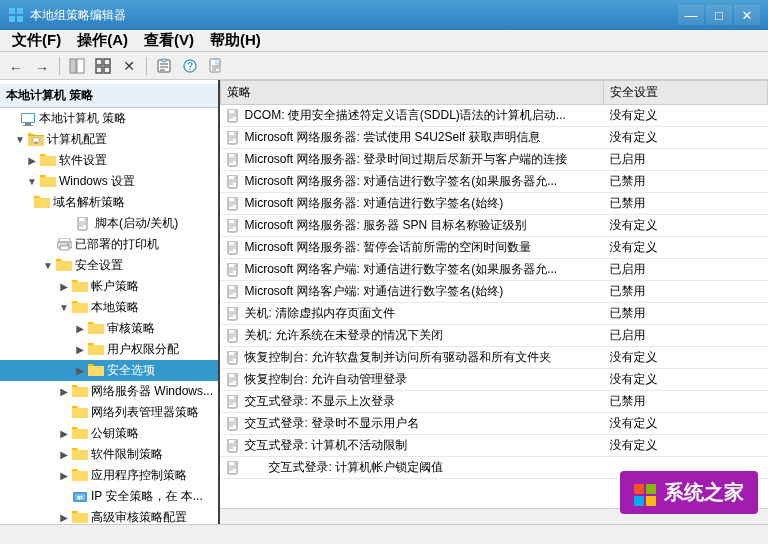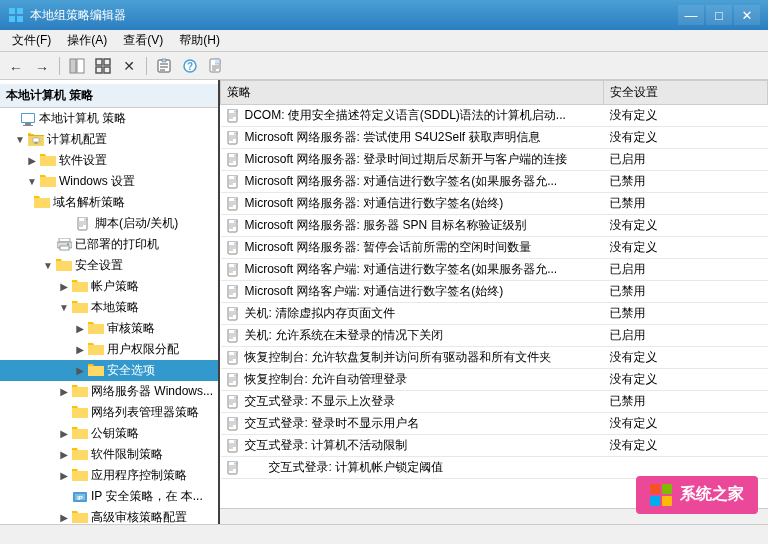--- a/index.html
+++ b/index.html
@@ -64,22 +64,23 @@
       height: 22px;
       display: flex;
       align-items: center;
       padding: 0 4px;
       border-bottom: 1px solid #ccc;
       flex-shrink: 0;
     }
     .menu-item {
       padding: 2px 8px;
       cursor: pointer;
-      font-size: 12px;
+      font-size: 15px;
       color: #000;
+      font-weight: bold;
     }
 
     
     .toolbar {
       background: #f0f0f0;
       height: 28px;
       display: flex;
       align-items: center;
       padding: 0 4px;
       gap: 2px;
@@ -224,28 +225,28 @@
     }
 
     
     .watermark {
       position: fixed;
       bottom: 30px;
       right: 10px;
       z-index: 100;
     }
     .watermark-inner {
-      background: #ec4899;
+      background: #a21caf;
       color: white;
       padding: 8px 14px;
       border-radius: 4px;
-      font-size: 16px;
+      font-size: 20px;
       font-weight: bold;
       display: flex;
-      align-items: flex-start;
+      align-items: flex-end;
       gap: 8px;
     }
     .win-logo {
       width: 22px;
       height: 22px;
       display: grid;
       grid-template-columns: 1fr 1fr;
       gap: 2px;
     }
     .win-logo-quad {

